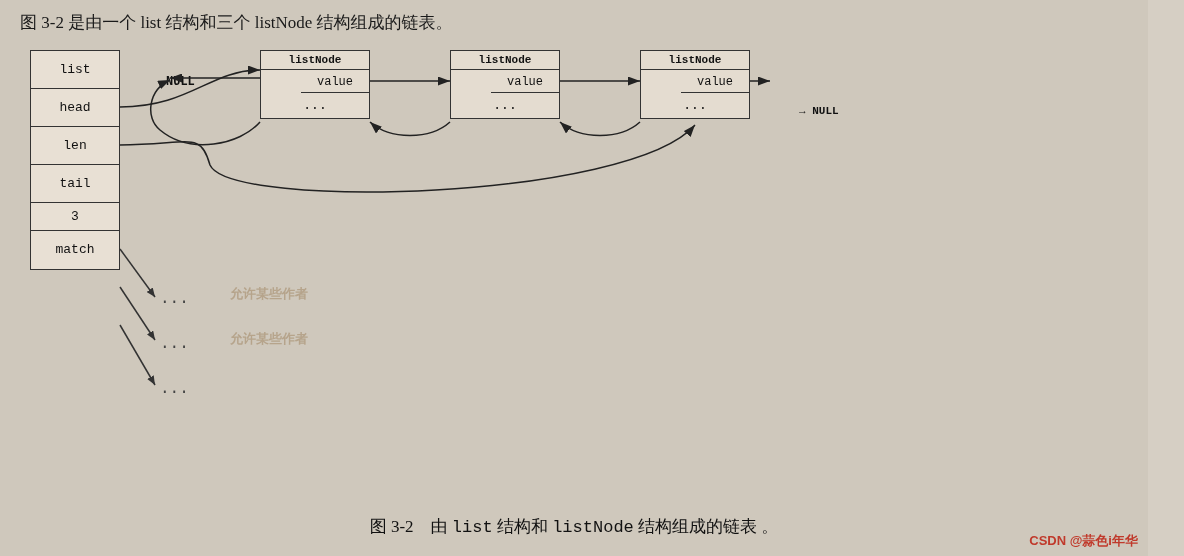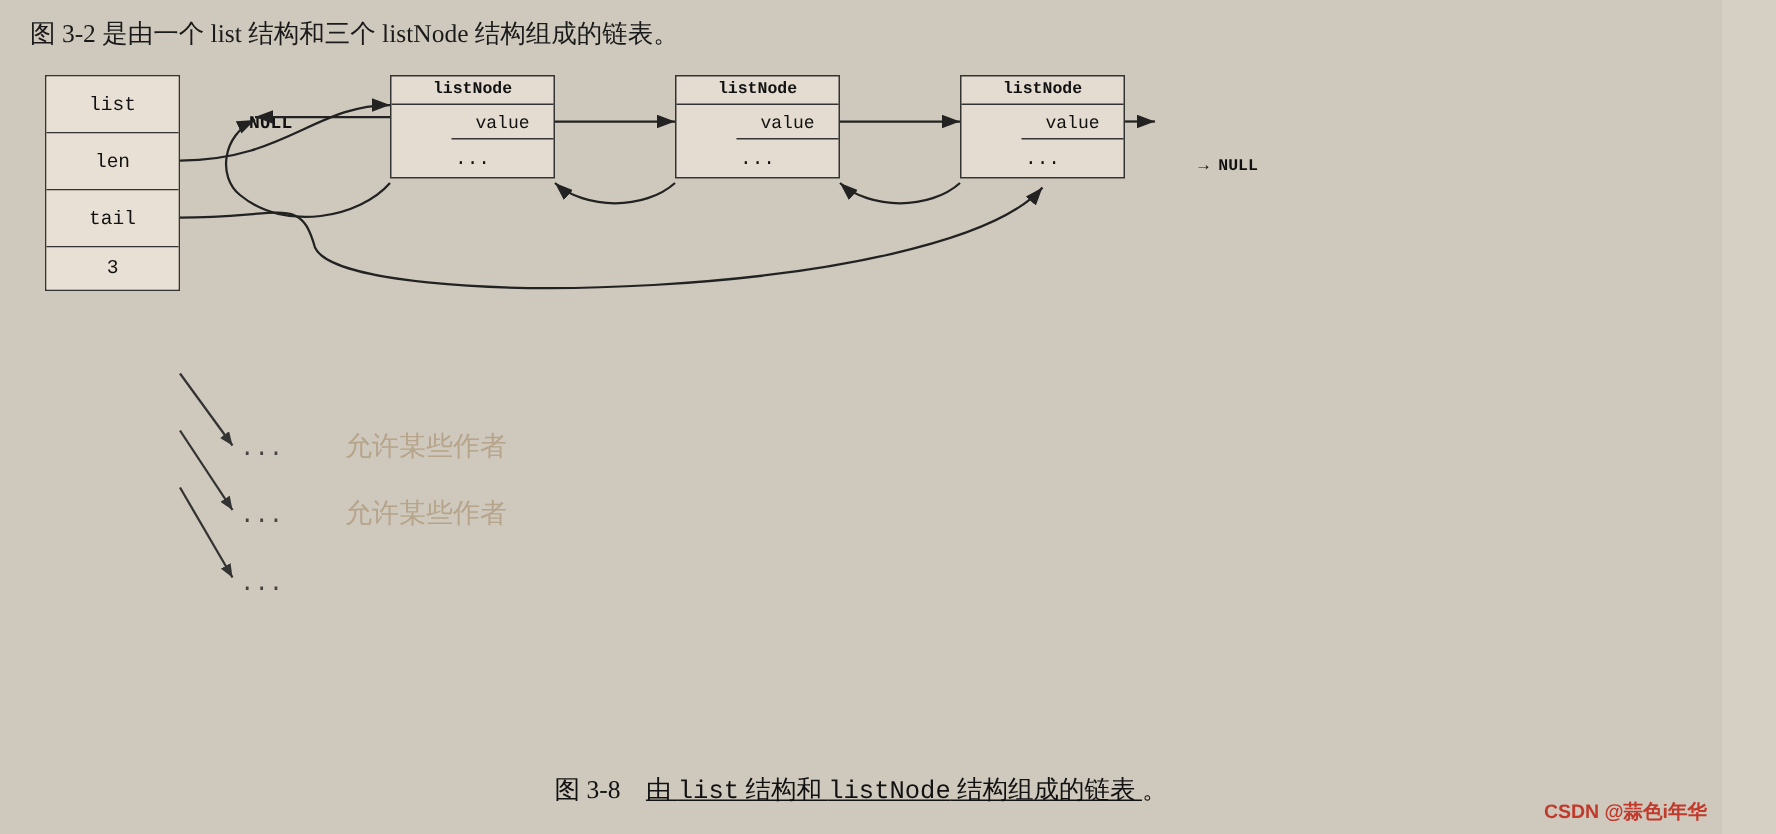--- a/index.html
+++ b/index.html
@@ -138,32 +138,32 @@
       bottom: 20px;
       left: 0;
       right: 0;
       text-align: center;
       font-size: 17px;
       font-family: 'SimSun', serif;
       color: #111;
     }
 
     .caption-underline {
-      text-decoration: underline;
       text-align: right;
     }
 
     
     .watermark {
       position: absolute;
-      font-size: 18px;
+      font-size: 13px;
       color: rgba(150,120,80,0.45);
       font-family: 'SimSun', serif;
       pointer-events: none;
       white-space: nowrap;
+      font-weight: bold;
     }
 
     
     .csdn-badge {
       position: absolute;
       bottom: 6px;
       right: 10px;
       font-size: 13px;
       color: #c0392b;
       font-family: Arial, sans-serif;
@@ -184,23 +184,25 @@
 <div class="page">
 
   <div class="top-text">
     <span>图 3-2 是由一个 list 结构和三个 listNode 结构组成的链表。</span>
   </div>
 
   <div class="diagram-wrapper">
 
     <div class="list-struct" style="position:absolute; top:0; left:0; width:90px;">
       <div class="cell">list</div>
+      <div class="cell">head</div>
       <div class="cell">len</div>
       <div class="cell">tail</div>
       <div class="cell len-val">3</div>
+      <div class="cell">match</div>
     </div>
 
     <div class="listnode-box" style="position:absolute; top:0; left:230px; width:110px;">
       <div class="ln-header">listNode</div>
       <div class="ln-value">value</div>
       <div class="ln-dots">...</div>
     </div>
 
     <div class="listnode-box" style="position:absolute; top:0; left:420px; width:110px;">
       <div class="ln-header">listNode</div>
@@ -261,21 +263,21 @@
 
       <path d="M 90 237 L 125 290" stroke="#333" stroke-width="1.5" fill="none" marker-end="url(#arrowsmall)"></path>
 
       <path d="M 90 275 L 125 335" stroke="#333" stroke-width="1.5" fill="none" marker-end="url(#arrowsmall)"></path>
 
     </svg>
 
   </div>
 
   <div class="caption" style="position:absolute; bottom:18px; left:0; right:0; text-align:center; font-size:17px; font-family:'SimSun',serif; color:#111;">
-    <span>图 3-8</span>
+    <span>图 3-2</span>
     &nbsp;&nbsp;
     <span class="caption-underline">
       由 <span style="font-family:'Courier New',monospace;">list</span> 结构和 <span style="font-family:'Courier New',monospace;">listNode</span> 结构组成的链表
     </span>。
   </div>
 
   <div class="csdn-badge">CSDN @蒜色i年华</div>
 
 </div>
 

